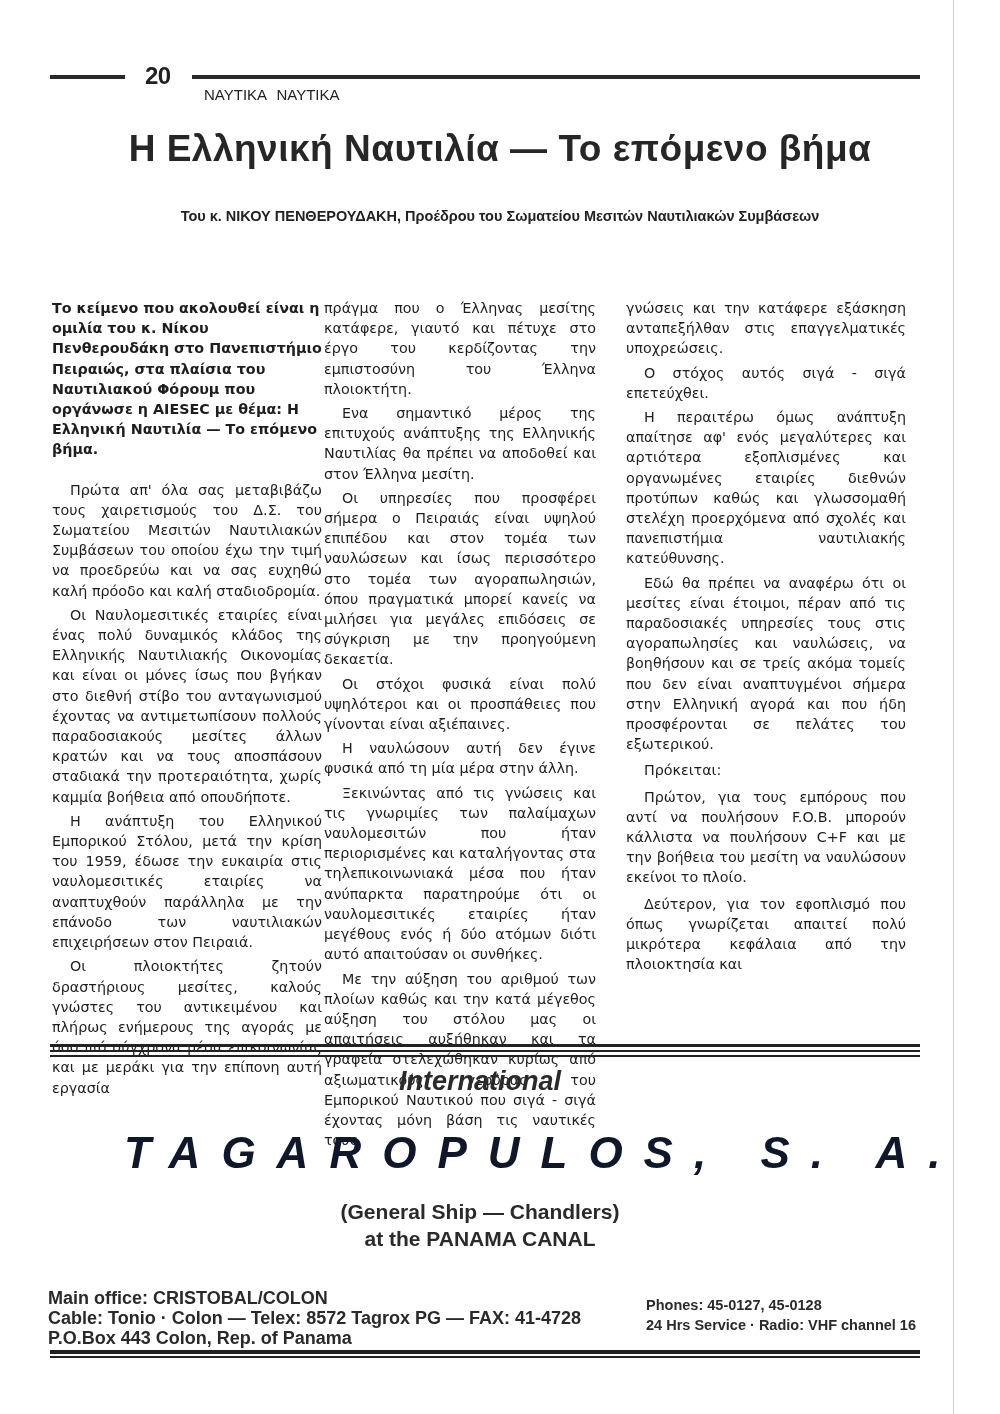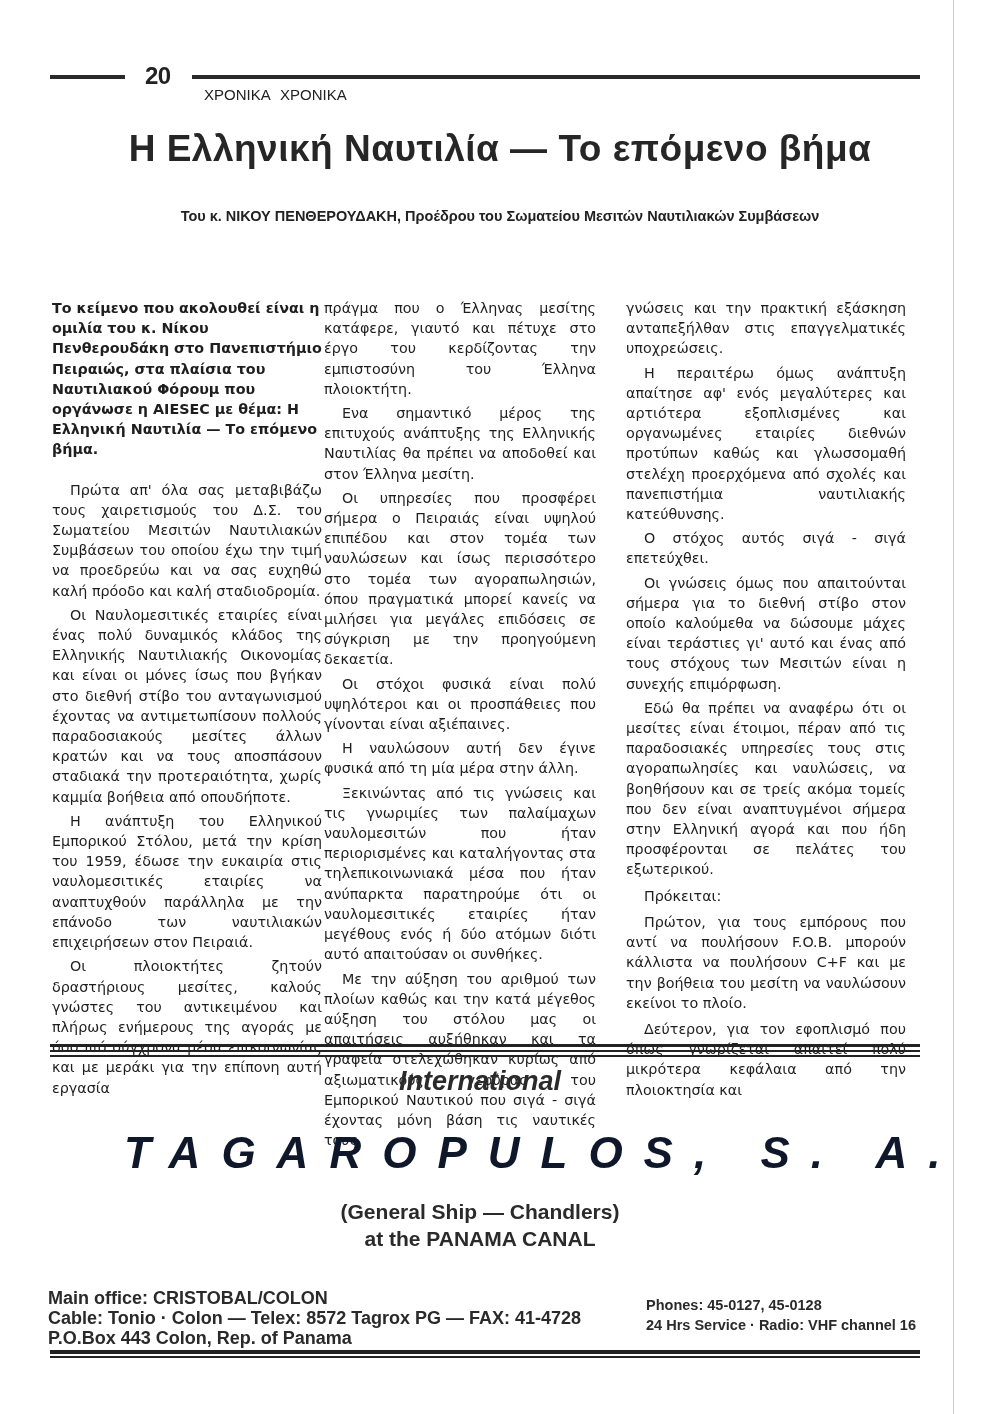--- a/index.html
+++ b/index.html
@@ -44,21 +44,21 @@
   .ad-phones { position: absolute; right: 84px; top: 1295px; text-align: left; font-family: "Liberation Sans", sans-serif; font-weight: bold; font-size: 14.5px; line-height: 20px; color: #2a2a2a; }
 </style>
 </head>
 <body>
 
 <div class="scan-edge"></div>
 
 <div class="hdr-rule-left"></div>
 <div class="hdr-page">20</div>
 <div class="hdr-rule-right"></div>
-<div class="hdr-mag">ΧΡΟΝΙΚΑ ΧΡΟΝΙΚΑ</div>
+<div class="hdr-mag">ΝΑΥΤΙΚΑ ΝΑΥΤΙΚΑ</div>
 
 <h1 class="title" style="margin:0">Η Ελληνική Ναυτιλία — Το επόμενο βήμα</h1>
 <div class="byline">Του κ. ΝΙΚΟΥ ΠΕΝΘΕΡΟΥΔΑΚΗ, Προέδρου του Σωματείου Μεσιτών Ναυτιλιακών Συμβάσεων</div>
 
 <div class="col c1">
   <p class="lead">Το κείμενο που ακολουθεί είναι η ομιλία του κ. Νίκου Πενθερουδάκη στο Πανεπιστήμιο Πειραιώς, στα πλαίσια του Ναυτιλιακού Φόρουμ που οργάνωσε η AIESEC με θέμα: Η Ελληνική Ναυτιλία — Το επόμενο βήμα.</p>
   <p>Πρώτα απ' όλα σας μεταβιβάζω τους χαιρετισμούς του Δ.Σ. του Σωματείου Μεσιτών Ναυτιλιακών Συμβάσεων του οποίου έχω την τιμή να προεδρεύω και να σας ευχηθώ καλή πρόοδο και καλή σταδιοδρομία.</p>
   <p>Οι Ναυλομεσιτικές εταιρίες είναι ένας πολύ δυναμικός κλάδος της Ελληνικής Ναυτιλιακής Οικονομίας και είναι οι μόνες ίσως που βγήκαν στο διεθνή στίβο του ανταγωνισμού έχοντας να αντιμετωπίσουν πολλούς παραδοσιακούς μεσίτες άλλων κρατών και να τους αποσπάσουν σταδιακά την προτεραιότητα, χωρίς καμμία βοήθεια από οπουδήποτε.</p>
   <p>Η ανάπτυξη του Ελληνικού Εμπορικού Στόλου, μετά την κρίση του 1959, έδωσε την ευκαιρία στις ναυλομεσιτικές εταιρίες να αναπτυχθούν παράλληλα με την επάνοδο των ναυτιλιακών επιχειρήσεων στον Πειραιά.</p>
   <p>Οι πλοιοκτήτες ζητούν δραστήριους μεσίτες, καλούς γνώστες του αντικειμένου και πλήρως ενήμερους της αγοράς με όσο πιό σύγχρονα μέσα επικοινωνίας και με μεράκι για την επίπονη αυτή εργασία</p>
@@ -68,24 +68,23 @@
   <p class="noindent">πράγμα που ο Έλληνας μεσίτης κατάφερε, γιαυτό και πέτυχε στο έργο του κερδίζοντας την εμπιστοσύνη του Έλληνα πλοιοκτήτη.</p>
   <p>Ενα σημαντικό μέρος της επιτυχούς ανάπτυξης της Ελληνικής Ναυτιλίας θα πρέπει να αποδοθεί και στον Έλληνα μεσίτη.</p>
   <p>Οι υπηρεσίες που προσφέρει σήμερα ο Πειραιάς είναι υψηλού επιπέδου και στον τομέα των ναυλώσεων και ίσως περισσότερο στο τομέα των αγοραπωλησιών, όπου πραγματικά μπορεί κανείς να μιλήσει για μεγάλες επιδόσεις σε σύγκριση με την προηγούμενη δεκαετία.</p>
   <p>Οι στόχοι φυσικά είναι πολύ υψηλότεροι και οι προσπάθειες που γίνονται είναι αξιέπαινες.</p>
   <p>Η ναυλώσουν αυτή δεν έγινε φυσικά από τη μία μέρα στην άλλη.</p>
   <p>Ξεκινώντας από τις γνώσεις και τις γνωριμίες των παλαίμαχων ναυλομεσιτών που ήταν περιορισμένες και καταλήγοντας στα τηλεπικοινωνιακά μέσα που ήταν ανύπαρκτα παρατηρούμε ότι οι ναυλομεσιτικές εταιρίες ήταν μεγέθους ενός ή δύο ατόμων διότι αυτό απαιτούσαν οι συνθήκες.</p>
   <p>Με την αύξηση του αριθμού των πλοίων καθώς και την κατά μέγεθος αύξηση του στόλου μας οι απαιτήσεις αυξήθηκαν και τα γραφεία στελεχώθηκαν κυρίως από αξιωματικούς γεφύρας του Εμπορικού Ναυτικού που σιγά - σιγά έχοντας μόνη βάση τις ναυτικές τους</p>
 </div>
 
 <div class="col c3">
-  <p class="noindent">γνώσεις και την πρακτική εξάσκηση ανταπεξήλθαν στις επαγγελματικές υποχρεώσεις.</p>
+  <p class="noindent">γνώσεις και την κατάφερε εξάσκηση ανταπεξήλθαν στις επαγγελματικές υποχρεώσεις.</p>
+  <p>Ο στόχος αυτός σιγά - σιγά επετεύχθει.</p>
   <p>Η περαιτέρω όμως ανάπτυξη απαίτησε αφ' ενός μεγαλύτερες και αρτιότερα εξοπλισμένες και οργανωμένες εταιρίες διεθνών προτύπων καθώς και γλωσσομαθή στελέχη προερχόμενα από σχολές και πανεπιστήμια ναυτιλιακής κατεύθυνσης.</p>
-  <p>Ο στόχος αυτός σιγά - σιγά επετεύχθει.</p>
-  <p>Οι γνώσεις όμως που απαιτούνται σήμερα για το διεθνή στίβο στον οποίο καλούμεθα να δώσουμε μάχες είναι τεράστιες γι' αυτό και ένας από τους στόχους των Μεσιτών είναι η συνεχής επιμόρφωση.</p>
   <p>Εδώ θα πρέπει να αναφέρω ότι οι μεσίτες είναι έτοιμοι, πέραν από τις παραδοσιακές υπηρεσίες τους στις αγοραπωλησίες και ναυλώσεις, να βοηθήσουν και σε τρείς ακόμα τομείς που δεν είναι αναπτυγμένοι σήμερα στην Ελληνική αγορά και που ήδη προσφέρονται σε πελάτες του εξωτερικού.</p>
   <p style="margin-top:6px">Πρόκειται:</p>
   <p style="margin-top:6px">Πρώτον, για τους εμπόρους που αντί να πουλήσουν F.O.B. μπορούν κάλλιστα να πουλήσουν C+F και με την βοήθεια του μεσίτη να ναυλώσουν εκείνοι το πλοίο.</p>
   <p style="margin-top:6px">Δεύτερον, για τον εφοπλισμό που όπως γνωρίζεται απαιτεί πολύ μικρότερα κεφάλαια από την πλοιοκτησία και</p>
 </div>
 
 <div class="sep" style="top:1044px;height:3px"></div>
 <div class="sep" style="top:1050px;height:1.5px"></div>
 <div class="sep" style="top:1055px;height:1.5px"></div>
 

